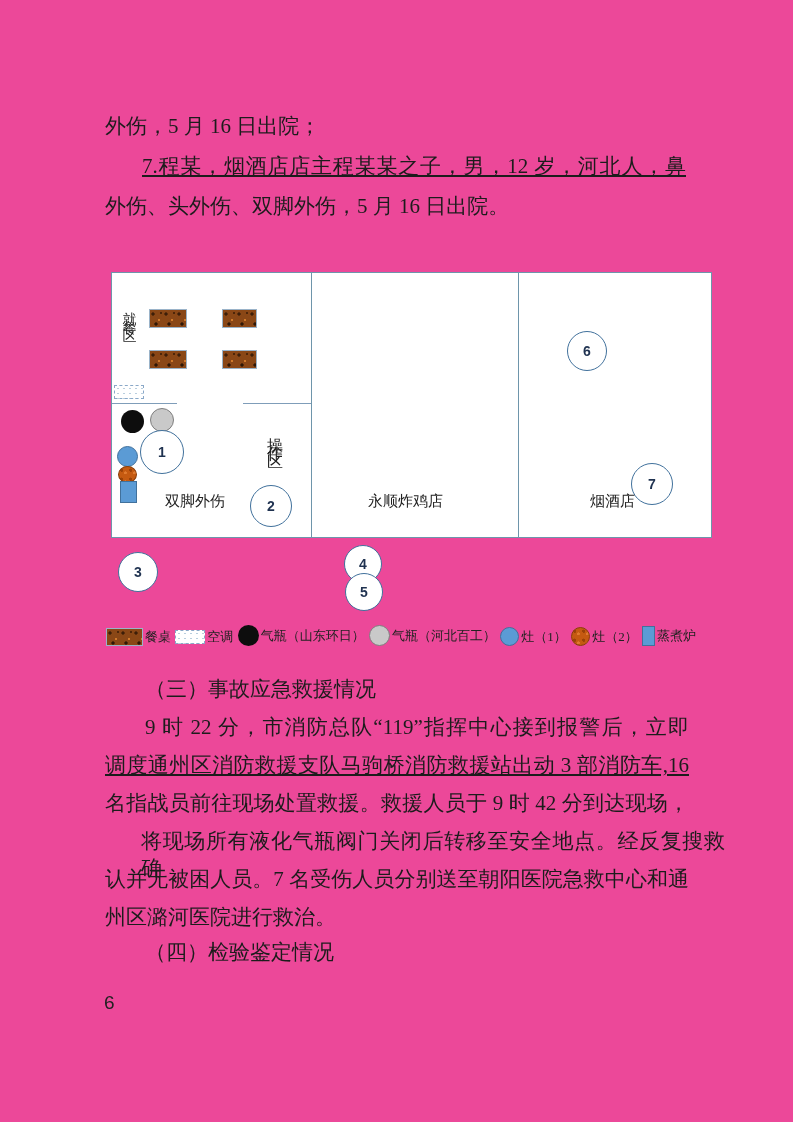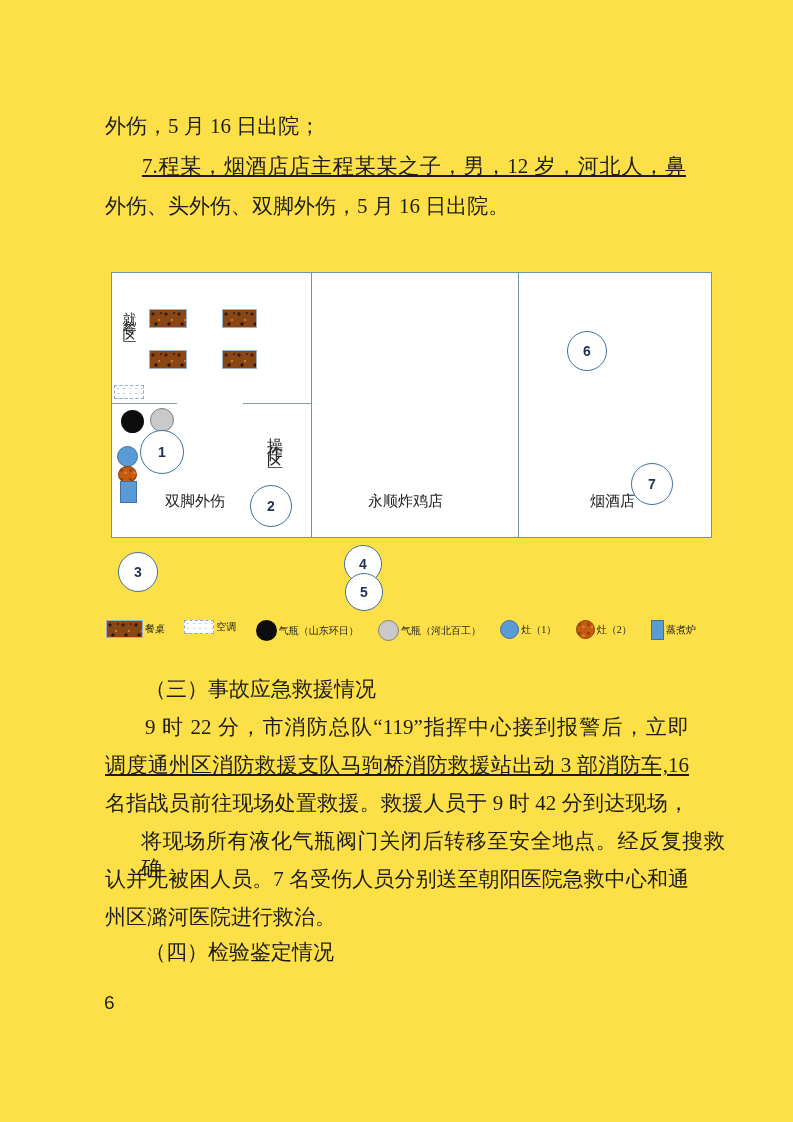--- a/index.html
+++ b/index.html
@@ -1,17 +1,17 @@
 <!DOCTYPE html>
 <html><head>
 <meta charset="utf-8">
 <style>
   html,body{margin:0;padding:0;background:#e8e8e8;}
   .page{
-    position:relative;width:793px;height:1122px;background:#fde047;
+    position:relative;width:793px;height:1122px;background:#ec4899;
     font-family:"Liberation Serif","DejaVu Serif",serif;color:#1c1c1c;
     overflow:hidden;margin:0 auto;
   }
   .tline{position:absolute;font-size:21px;line-height:27px;white-space:nowrap;}
   .just{white-space:normal;text-align:justify;text-align-last:justify;}
   .doc-title{
     position:absolute;left:0;top:236px;width:793px;text-align:center;
     font-family:"Liberation Sans","DejaVu Sans",sans-serif;font-weight:700;
     font-size:23px;color:#111;
   }
@@ -54,22 +54,22 @@
   .rect-blue{position:absolute;background:#5b9bd5;border:1px solid #41719c;box-sizing:border-box;}
   .num-circle{
     position:absolute;border:1px solid #41719c;border-radius:50%;background:#fff;
     display:flex;align-items:center;justify-content:center;box-sizing:border-box;
     font-family:"Liberation Sans","DejaVu Sans",sans-serif;font-weight:700;
     font-size:14px;color:#1f3250;
   }
   
   .legend-row{
     position:absolute;left:106px;top:620px;width:590px;height:26px;
-    display:flex;align-items:flex-start;justify-content:space-between;
-    font-size:10px;color:#222;
+    display:flex;align-items:flex-end;justify-content:space-between;
+    font-size:13px;color:#222;
   }
   .leg-item{display:flex;align-items:center;gap:2px;white-space:nowrap;}
   .leg-table{width:37px;height:18px;position:static;}
   .leg-ac{width:30px;height:14px;position:static;}
   .leg-dot{width:21px;height:21px;position:static;border-radius:50%;box-sizing:border-box;}
   .leg-rect{width:13px;height:20px;position:static;}
   .names-line{position:absolute;left:103px;top:648px;font-size:17px;color:#222;white-space:nowrap;}
   .pagenum{position:absolute;left:104px;top:992px;font-size:19px;color:#222;
     font-family:"Liberation Sans","DejaVu Sans",sans-serif;}
 </style>

